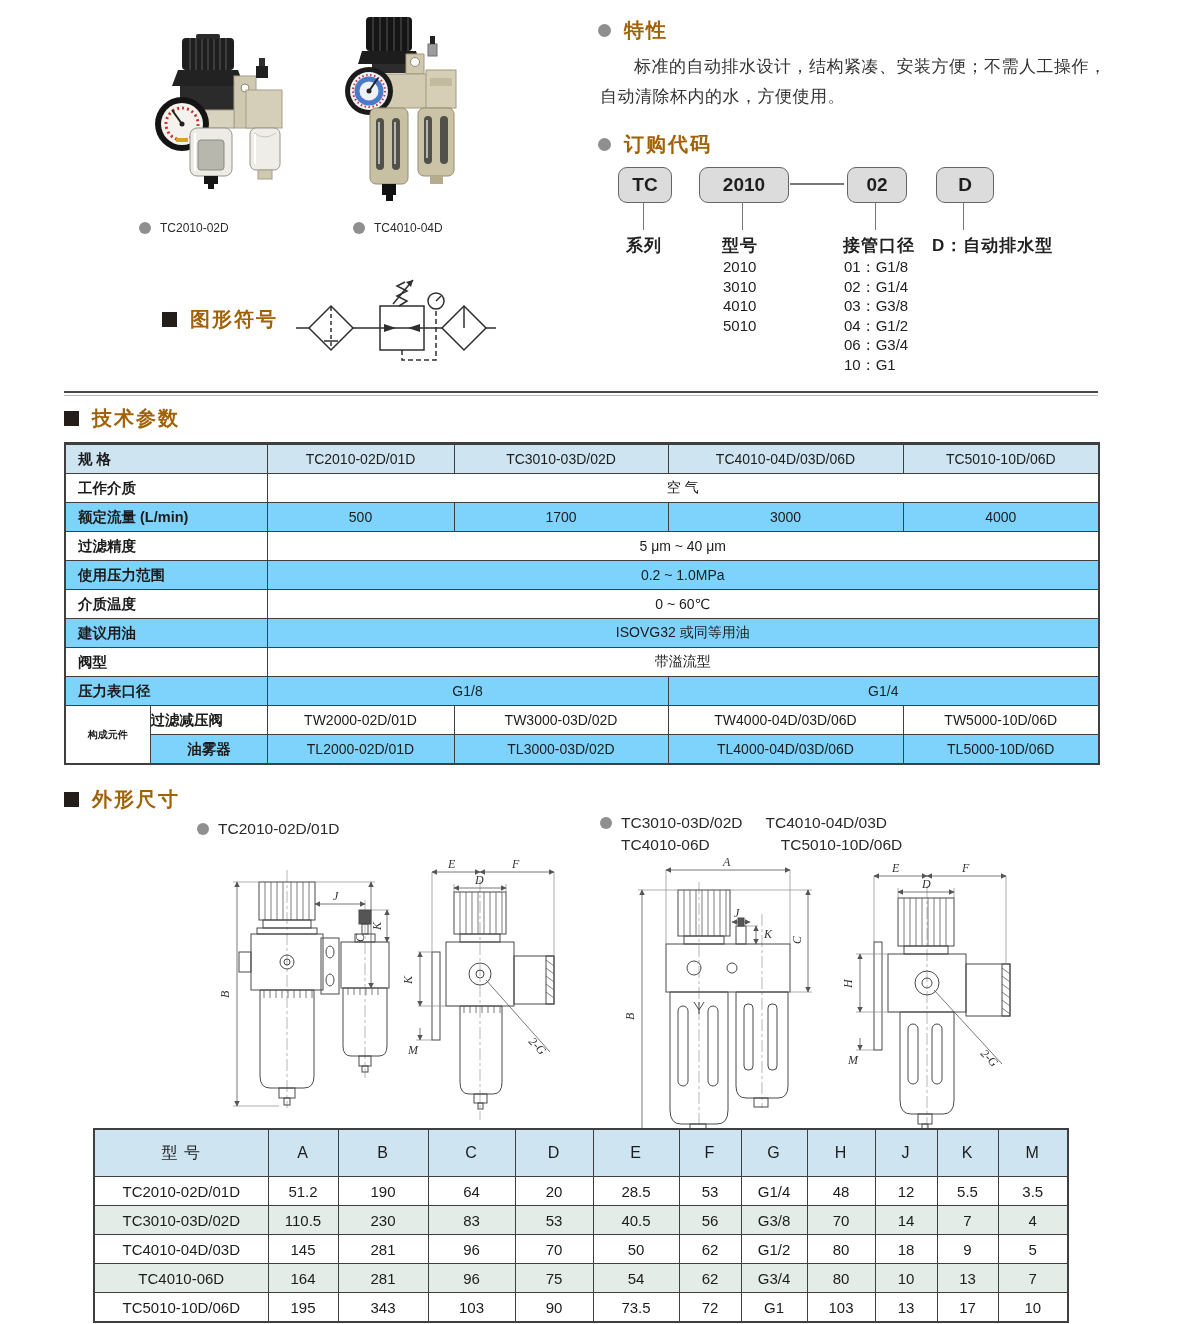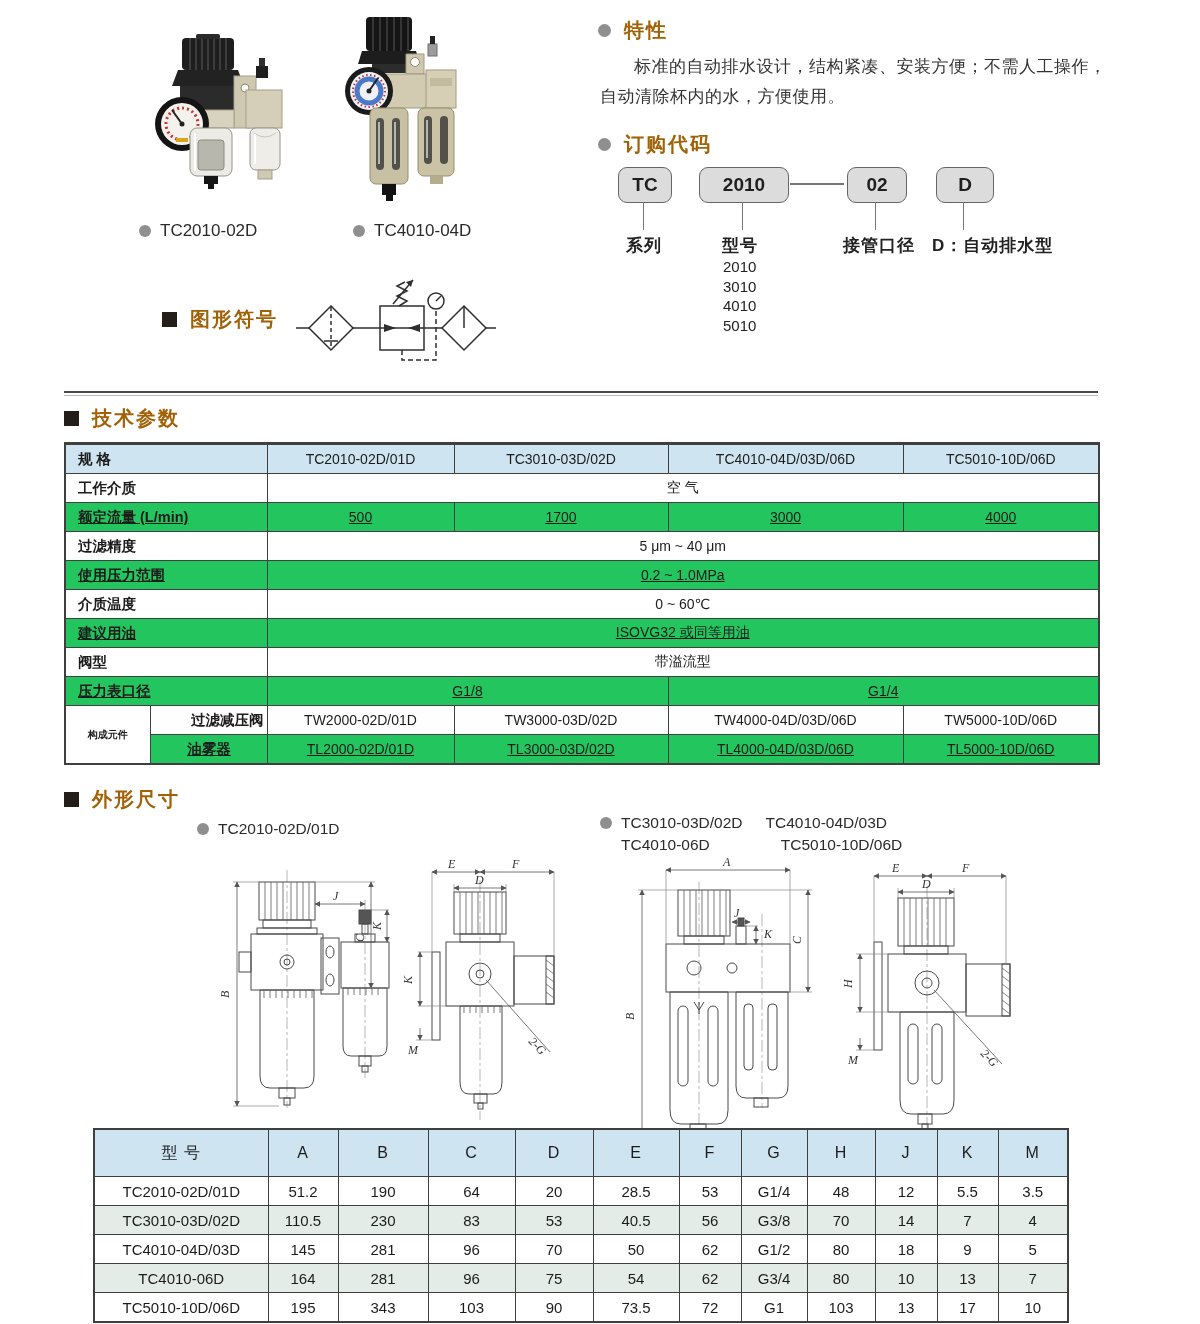--- a/index.html
+++ b/index.html
@@ -9,21 +9,21 @@
 
   
   .sec-head { position:absolute; display:flex; align-items:center; gap:13px; }
   .bullet { width:13px; height:13px; border-radius:50%; background:#8f8f8f; flex:0 0 auto; }
   .sqmark { width:15px; height:15px; background:#241e1a; flex:0 0 auto; }
   .sec-title { font-size:20px; font-weight:700; color:#a16207; letter-spacing:2px; }
 
   
   .cap-row { position:absolute; display:flex; align-items:center; gap:9px; }
   .cap-row .bullet { width:12px; height:12px; }
-  .cap { font-size:17px; color:#2b2b2b; }
+  .cap { font-size:12px; color:#2b2b2b; }
 
   
   .feat { position:absolute; width:600px; font-size:17px; line-height:30px; color:#333; letter-spacing:.5px; }
 
   
   .code-box { position:absolute; height:34px; line-height:34px; background:#dcdcdc; border:1px solid #666;
               border-radius:9px; text-align:center; font-size:19px; font-weight:600; color:#1f1f1f; }
   .cline { position:absolute; background:#777; }
   .olabel { position:absolute; font-size:17px; font-weight:600; color:#222; letter-spacing:1px; }
   .olist  { position:absolute; font-size:15px; color:#222; }
@@ -35,21 +35,21 @@
 
   
   .tbl { position:absolute; border-collapse:collapse; table-layout:fixed; background:#fff; }
   .tbl td { border:1px solid #3f3f3f; text-align:center; padding:0 3px; color:#1c1c1c;
             overflow:hidden; white-space:nowrap; }
   .tech { left:64px; top:442px; width:1034px; font-size:14px; border:2px solid #3f3f3f; border-top:3px solid #3f3f3f; }
   .tech td { height:28px; }
   .tech .lab { text-align:left; padding-left:12px; font-weight:700; font-size:14.5px; }
   .tech .grp { font-weight:700; background:#fff; font-size:10px; }
   .tech tr.head td { background:#cfe4f1; }
-  .tech tr.alt td { background:#22c55e;text-decoration:underline; }
+  .tech tr.alt td { background:#7dd3fc; }
 
   .dimt { left:93px; top:1128px; width:974px; font-size:15px; border:2px solid #3f3f3f; }
   .dimt td { height:28px; }
   .dimt tr.head td { height:46px; background:#cfe4f1; font-size:16px; letter-spacing:1px; }
   .dimt tr.alt td { background:#e3ece7; }
 
   
   .ln   { stroke:#4a4a4a; stroke-width:1; fill:none; }
   .lnf  { stroke:#4a4a4a; stroke-width:1; }
   .hat  { stroke:#5a5a5a; stroke-width:.8; fill:none; }
@@ -160,20 +160,28 @@
 
   <div class="olabel" style="left:626px;top:234px">系列</div>
   <div class="olabel" style="left:722px;top:234px">型号</div>
   <div class="olist" style="left:723px;top:257px">
     <div>2010</div>
     <div>3010</div>
     <div>4010</div>
     <div>5010</div>
   </div>
   <div class="olabel" style="left:843px;top:234px">接管口径</div>
+  <div class="olist" style="left:844px;top:257px">
+    <div>01：G1/8</div>
+    <div>02：G1/4</div>
+    <div>03：G3/8</div>
+    <div>04：G1/2</div>
+    <div>06：G3/4</div>
+    <div>10：G1</div>
+  </div>
   <div class="olabel" style="left:932px;top:234px;font-weight:600">D：自动排水型</div>
 
   <div class="sec-head" style="left:162px;top:306px">
     <span class="sqmark"></span>
     <span class="sec-title">图形符号</span>
   </div>
   <svg class="abs" style="left:296px;top:276px" width="200" height="92" viewBox="0 0 200 92">
     <g stroke="#2f2f2f" stroke-width="1.5" fill="none">
       <path d="M0,52 H13 M57,52 H84 M128,52 H146 M190,52 H200"></path>
       <polygon points="35,30 57,52 35,74 13,52"></polygon>
@@ -248,21 +256,21 @@
       <td colspan="2" class="lab">阀型</td>
       <td colspan="4">带溢流型</td>
     </tr>
     <tr class="alt">
       <td colspan="2" class="lab">压力表口径</td>
       <td colspan="2">G1/8</td>
       <td colspan="2">G1/4</td>
     </tr>
     <tr>
       <td rowspan="2" class="grp">构成元件</td>
-      <td class="lab" style="padding-left:16px;text-align:right">过滤减压阀</td>
+      <td class="lab" style="padding-left:0;text-align:left">过滤减压阀</td>
       <td>TW2000-02D/01D</td>
       <td>TW3000-03D/02D</td>
       <td>TW4000-04D/03D/06D</td>
       <td>TW5000-10D/06D</td>
     </tr>
     <tr class="alt">
       <td class="lab" style="padding-left:4px;text-align:center">油雾器</td>
       <td>TL2000-02D/01D</td>
       <td>TL3000-03D/02D</td>
       <td>TL4000-04D/03D/06D</td>

